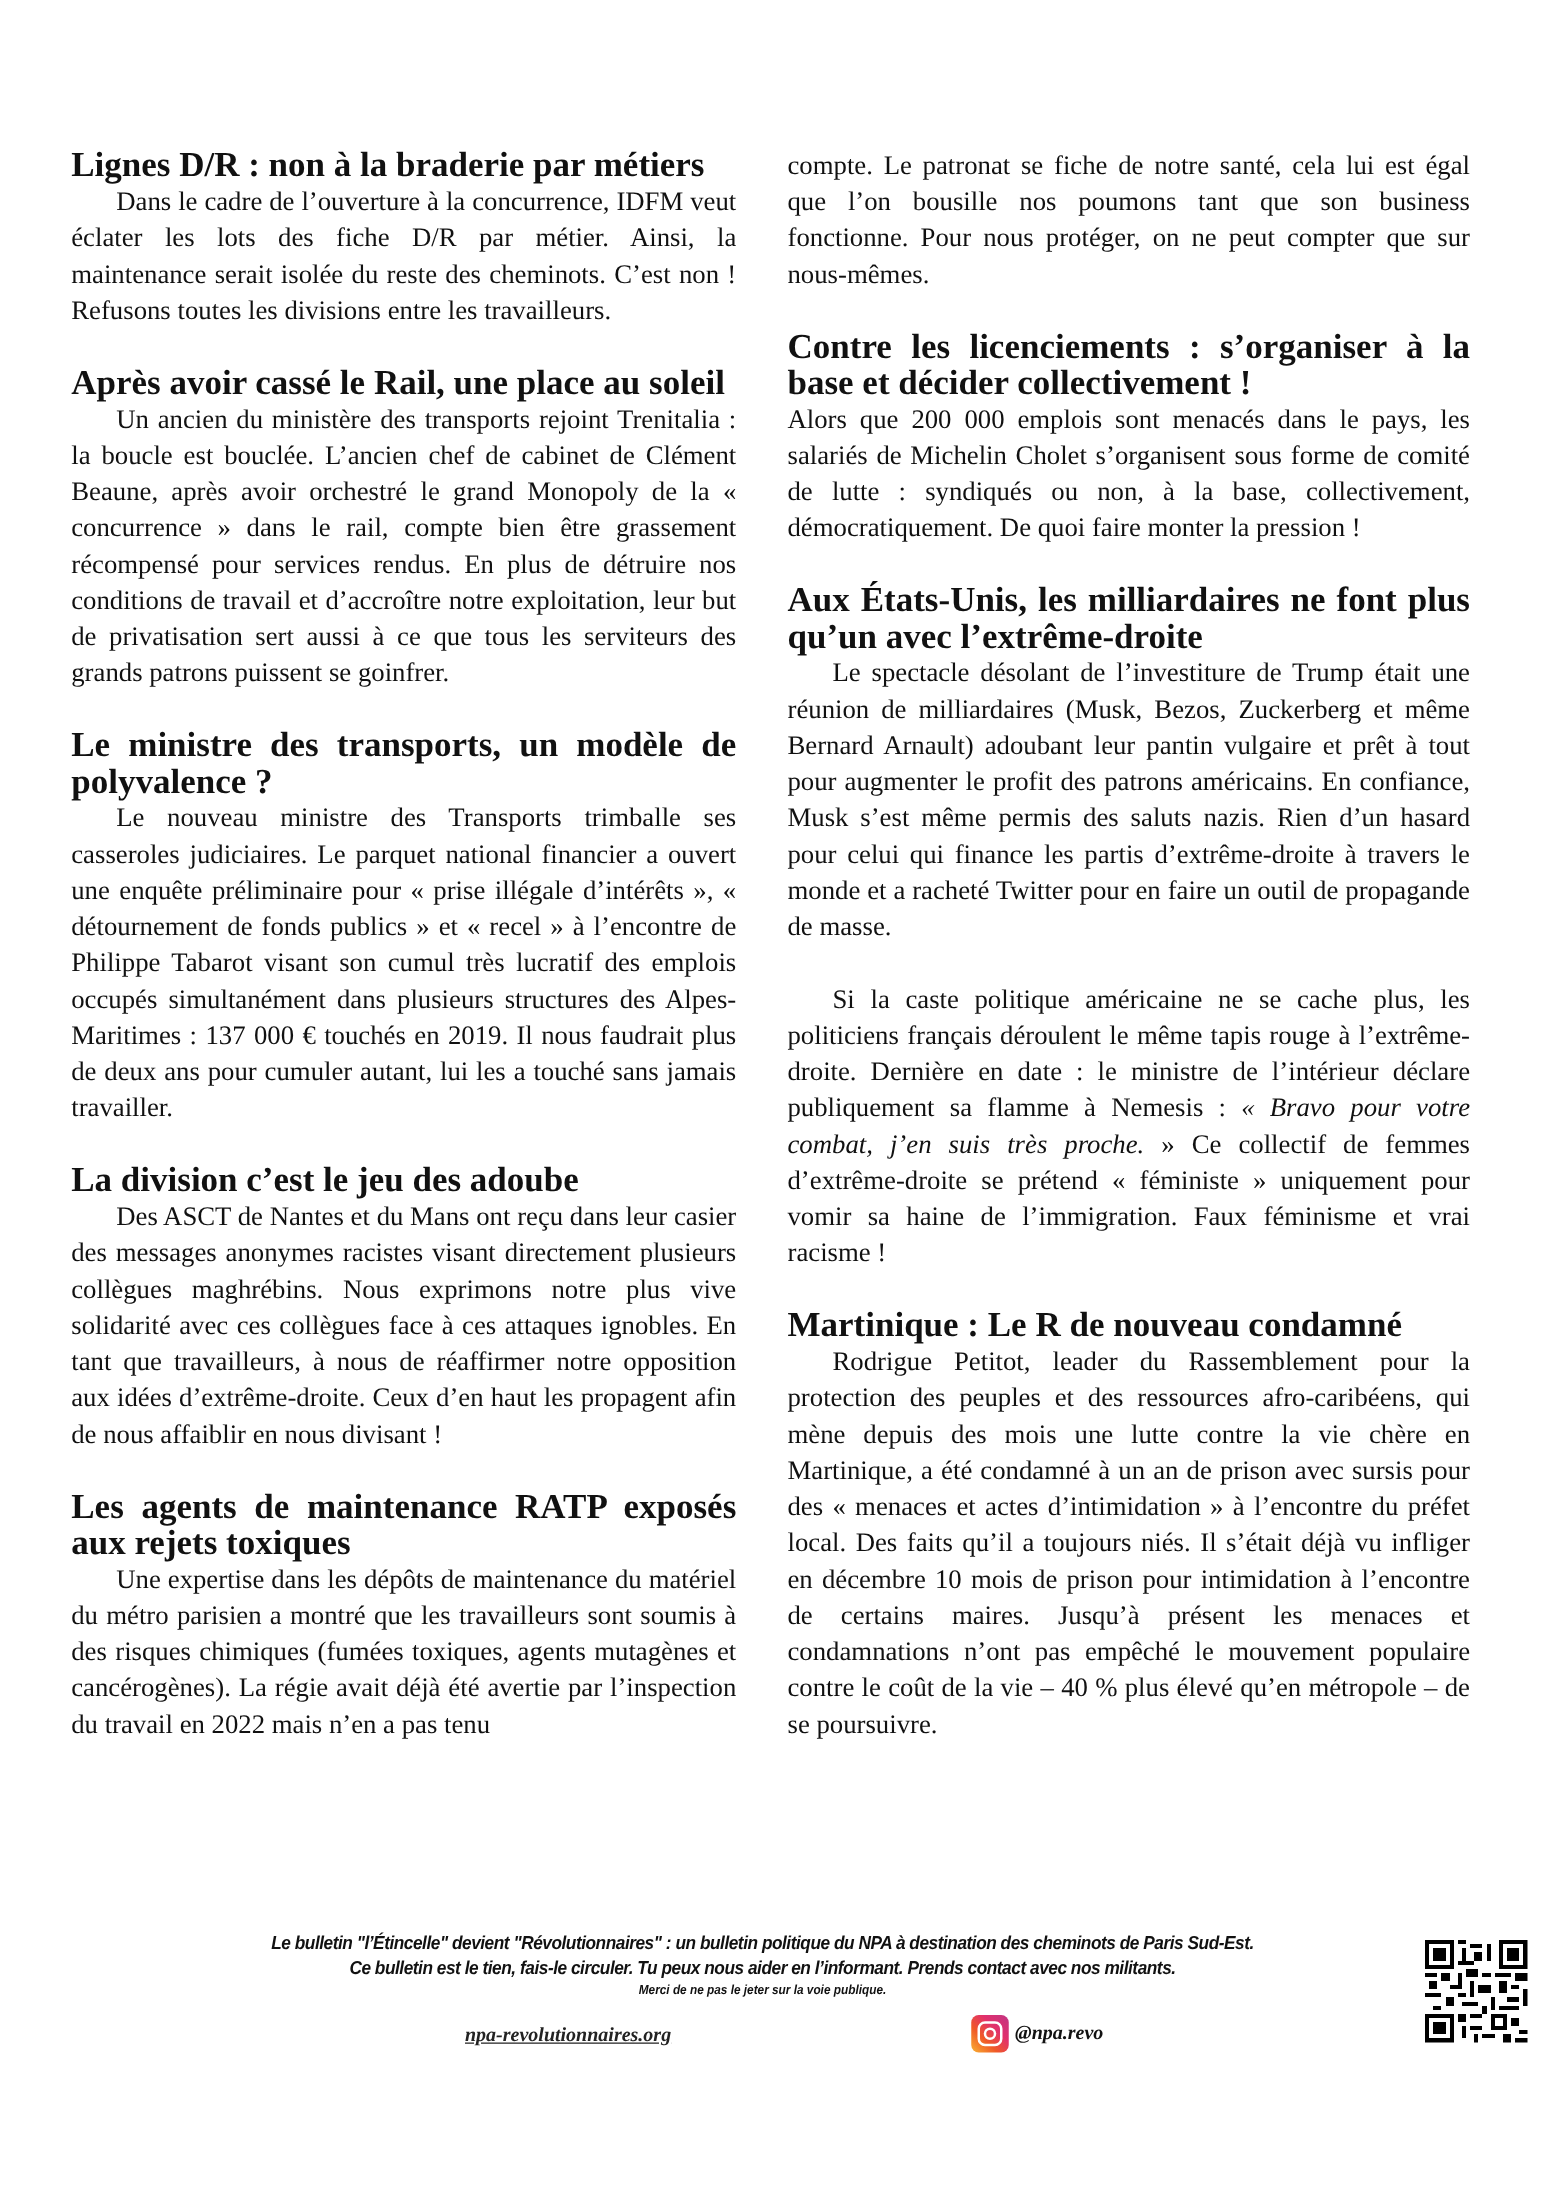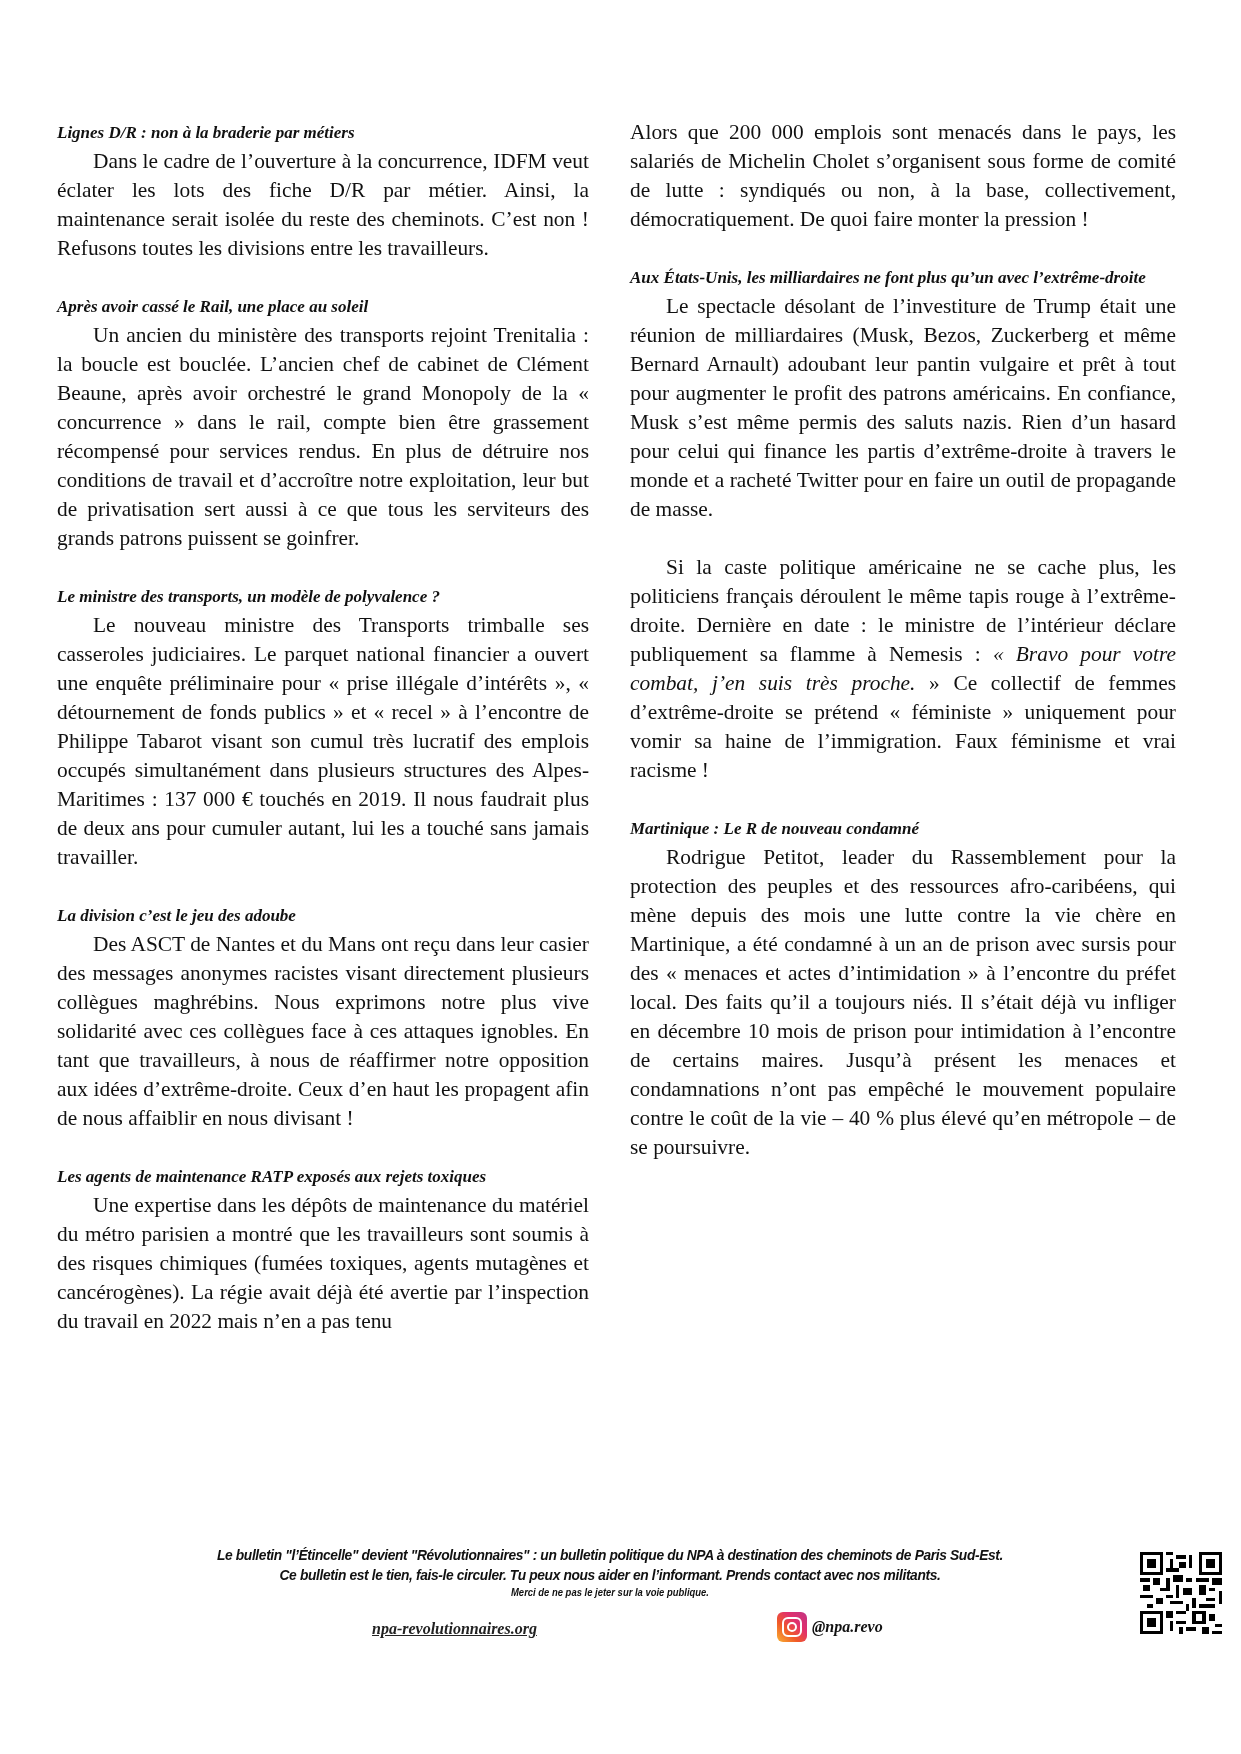--- a/index.html
+++ b/index.html
@@ -3,21 +3,21 @@
 <meta charset="utf-8">
 <style>
   * { box-sizing: border-box; margin: 0; padding: 0; }
   html, body { width: 1241px; height: 1754px; background: #ffffff; }
   body { position: relative; font-family: "Liberation Serif", "DejaVu Serif", serif; color: #111; }
   .page { position: absolute; left: 0; top: 0; width: 1241px; height: 1754px; }
   .col { position: absolute; top: 118px; width: 532px; font-size: 21.4px; line-height: 29px; text-align: justify; }
   .col.left { left: 57px; }
   .col.right { left: 630px; width: 546px; }
   .article { margin-bottom: 29px; }
-  .article h2 { font-size: 17px; font-weight: bold; line-height: 29px; text-align: justify; font-style: italic; }
+  .article h2 { font-size: 28px; font-weight: bold; line-height: 29px; text-align: justify; }
   .article p { text-indent: 36px; }
   .article p.noindent { text-indent: 0; }
   .article p.continued { text-indent: 0; }
   .footer { position: absolute; left: 90px; top: 1545px; width: 1040px; text-align: center; font-family: "Liberation Sans", "DejaVu Sans", sans-serif; font-style: italic; font-weight: bold; }
   .footer .l1, .footer .l2 { font-size: 15px; line-height: 20px; letter-spacing: -0.4px; transform: scaleX(0.92); }
   .footer .l3 { font-size: 10.5px; line-height: 14px; transform: scaleX(0.9); }
   .links { position: absolute; top: 1612px; left: 14px; width: 1241px; height: 36px; font-family: "Liberation Serif", serif; font-style: italic; font-weight: bold; font-size: 16px; text-decoration: underline; }
   .site { position: absolute; left: 358px; top: 8px; text-decoration: underline; color: #222; }
   .ig { position: absolute; left: 763px; top: 0; display: flex; align-items: center; }
   .ig-icon { width: 30px; height: 30px; border-radius: 6px; background: linear-gradient(45deg, #f9b233 0%, #f05a28 35%, #e1306c 65%, #c13584 100%); position: relative; margin-right: 5px; }
@@ -48,20 +48,24 @@
       <p>Des ASCT de Nantes et du Mans ont reçu dans leur casier des messages anonymes racistes visant directement plusieurs collègues maghrébins. Nous exprimons notre plus vive solidarité avec ces collègues face à ces attaques ignobles. En tant que travailleurs, à nous de réaffirmer notre opposition aux idées d’extrême-droite. Ceux d’en haut les propagent afin de nous affaiblir en nous divisant !</p>
     </div>
     <div class="article">
       <h2>Les agents de maintenance RATP exposés aux rejets toxiques</h2>
       <p>Une expertise dans les dépôts de maintenance du matériel du métro parisien a montré que les travailleurs sont soumis à des risques chimiques (fumées toxiques, agents mutagènes et cancérogènes). La régie avait déjà été avertie par l’inspection du travail en 2022 mais n’en a pas tenu</p>
     </div>
   </div>
 
   <div class="col right">
     <div class="article">
+      <p class="continued">compte. Le patronat se fiche de notre santé, cela lui est égal que l’on bousille nos poumons tant que son business fonctionne. Pour nous protéger, on ne peut compter que sur nous-mêmes.</p>
+    </div>
+    <div class="article">
+      <h2>Contre les licenciements : s’organiser à la base et décider collectivement !</h2>
       <p class="noindent">Alors que 200 000 emplois sont menacés dans le pays, les salariés de Michelin Cholet s’organisent sous forme de comité de lutte : syndiqués ou non, à la base, collectivement, démocratiquement. De quoi faire monter la pression !</p>
     </div>
     <div class="article">
       <h2>Aux États-Unis, les milliardaires ne font plus qu’un avec l’extrême-droite</h2>
       <p>Le spectacle désolant de l’investiture de Trump était une réunion de milliardaires (Musk, Bezos, Zuckerberg et même Bernard Arnault) adoubant leur pantin vulgaire et prêt à tout pour augmenter le profit des patrons américains. En confiance, Musk s’est même permis des saluts nazis. Rien d’un hasard pour celui qui finance les partis d’extrême-droite à travers le monde et a racheté Twitter pour en faire un outil de propagande de masse.</p>
     </div>
     <div class="article">
       <p><span>Si la caste politique américaine ne se cache plus, les politiciens français déroulent le même tapis rouge à l’extrême-droite. Dernière en date : le ministre de l’intérieur déclare publiquement sa flamme à Nemesis : </span><em>« Bravo pour votre combat, j’en suis très proche.</em><span> » Ce collectif de femmes d’extrême-droite se prétend « féministe » uniquement pour vomir sa haine de l’immigration. Faux féminisme et vrai racisme !</span></p>
     </div>
     <div class="article">

